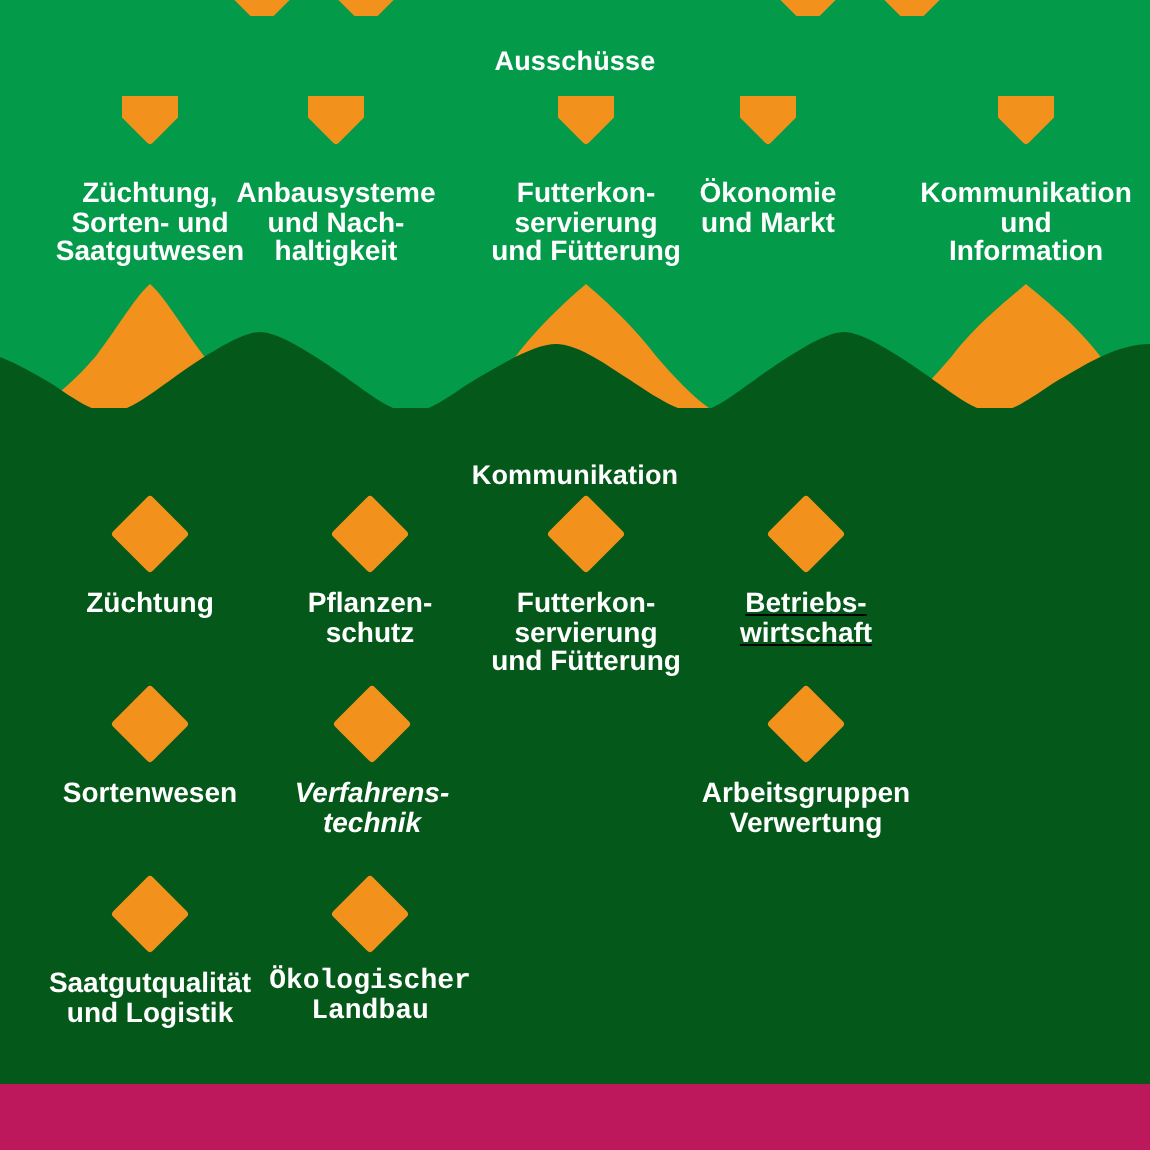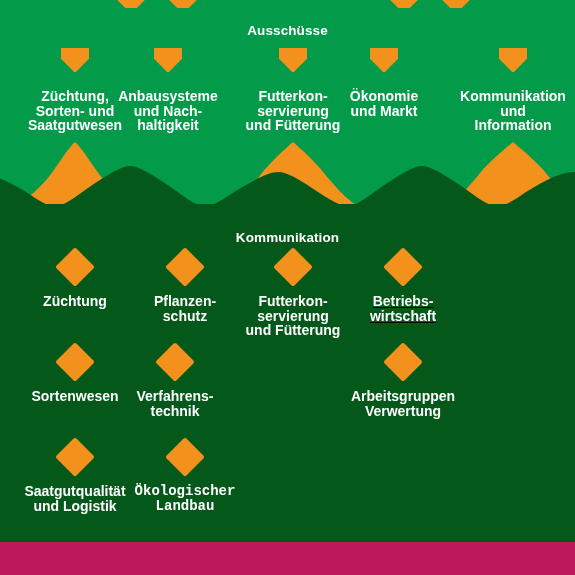--- a/index.html
+++ b/index.html
@@ -313,21 +313,21 @@
     <div class="node-label">Pflanzen-
 schutz</div>
   </div>
 
   <div class="node" style="left:75px; top:443px;">
     <div class="diamond"></div>
     <div class="gap"></div>
     <div class="node-label">Saatgutqualität
 und Logistik</div>
   </div>
-  <div class="node" style="left:175px; top:348px;">
+  <div class="node" style="left:186px; top:348px;font-style:italic;">
     <div class="diamond"></div>
     <div class="gap"></div>
     <div class="node-label">Verfahrens-
 technik</div>
   </div>
   <div class="node" style="left:185px; top:443px;font-family:Liberation Mono, monospace;">
     <div class="diamond"></div>
     <div class="gap"></div>
     <div class="node-label">Ökologischer
 Landbau</div>

